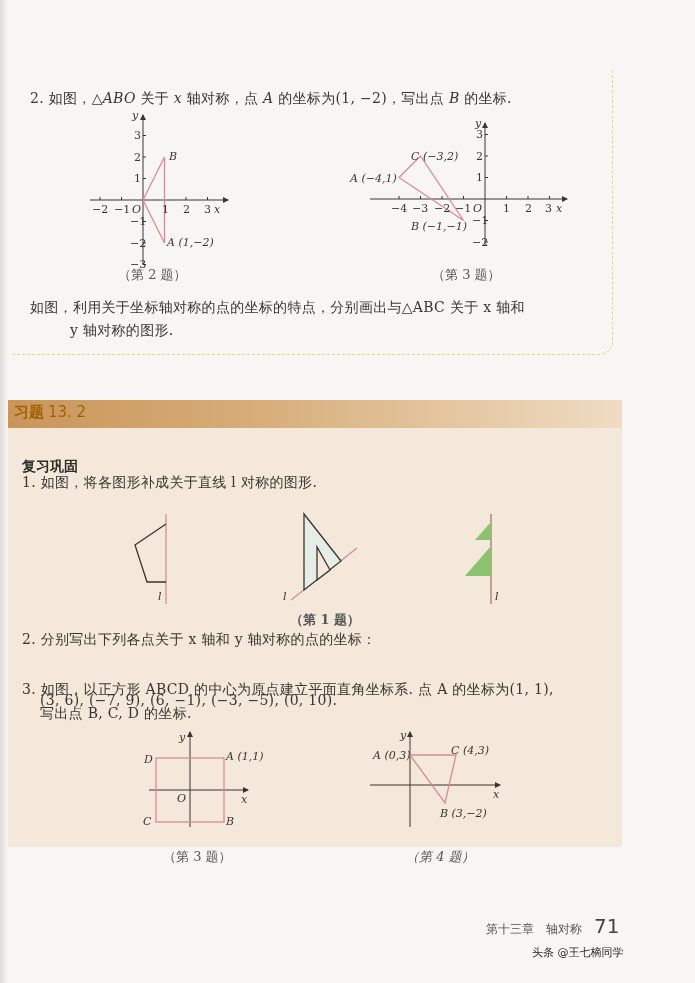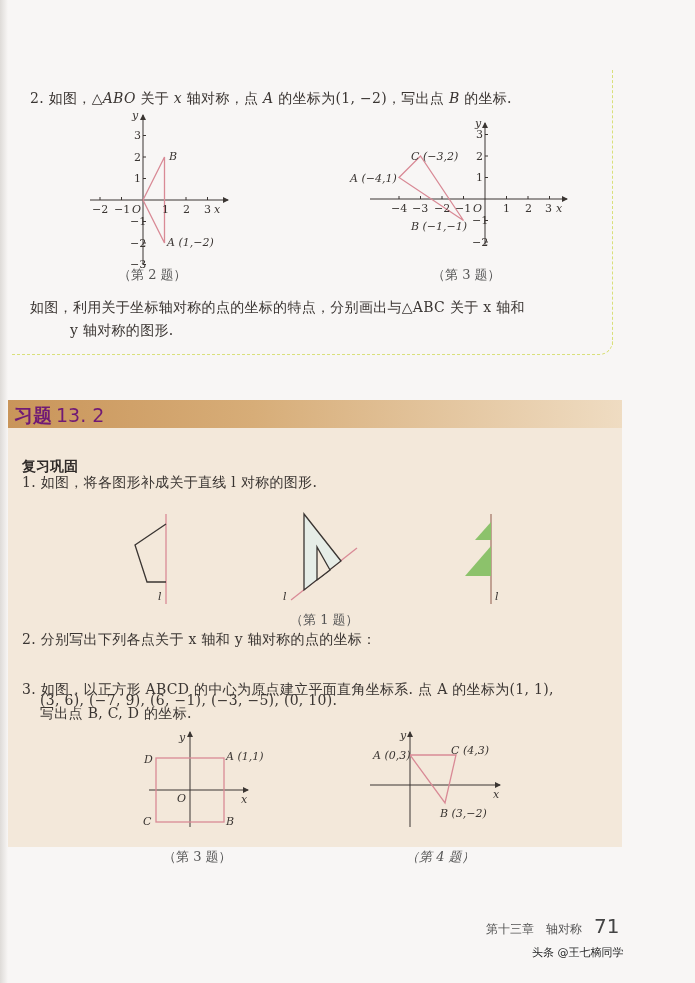--- a/index.html
+++ b/index.html
@@ -21,21 +21,21 @@
     border-left:1.5px dashed #d9e07a; }
   .dash-corner { position:absolute; left:596px; top:338px; width:16px; height:16px;
     border-right:1.5px dashed #d9e07a; border-bottom:1.5px dashed #d9e07a;
     border-bottom-right-radius:14px; }
   
   .ex-panel { position:absolute; left:8px; top:400px; width:614px; height:447px;
     background:#f3e8da; }
   .ex-header { position:absolute; left:8px; top:400px; width:614px; height:28px;
     background:linear-gradient(90deg,#c9955a 0%,#d7ad78 40%,#efdcc2 100%); }
   .ex-header-label { position:absolute; left:14px; top:403px; font-family:"DejaVu Sans",sans-serif;
-    font-size:19px; color:#701a75; font-weight:bold; }
+    font-size:15px; color:#a16207; font-weight:bold; }
   .ex-header-num { font-weight:normal; margin-left:4px; }
   .sub-head { position:absolute; left:22px; top:458px; font-family:"DejaVu Sans",sans-serif;
     font-weight:bold; font-size:14px; color:#2f2a28; }
   .caption { font-size:13px; color:#555; white-space:nowrap; }
   svg text { font-family:"DejaVu Serif", serif; }
   .footer { position:absolute; left:486px; top:914px; font-family:"DejaVu Sans",sans-serif;
     font-size:12px; color:#555; white-space:nowrap; }
   .footer .pg { font-size:20px; margin-left:12px; color:#444; }
   .watermark { position:absolute; left:532px; top:945px; font-family:"DejaVu Sans",sans-serif;
     font-size:11px; color:#222; white-space:nowrap; text-shadow:0 0 2px #fff,0 0 2px #fff; }
@@ -161,21 +161,21 @@
   <line x1="166" y1="88" x2="232" y2="36" stroke="#d98a96" stroke-width="1.3"></line>
   <polygon points="179,2 179,78 216,49" fill="#e6ede7" stroke="#3a3532" stroke-width="1.3"></polygon>
   <polygon points="192,35 192,68 205,58" fill="#f3e8da" stroke="#3a3532" stroke-width="1.3"></polygon>
   <text x="158" y="88" font-size="11" font-style="italic" fill="#3a3532">l</text>
 
   <line x1="366" y1="2" x2="366" y2="92" stroke="#b08a7a" stroke-width="1.5"></line>
   <polygon points="366,10 366,28 350,28" fill="#8cc26b"></polygon>
   <polygon points="366,34 366,64 340,64" fill="#8cc26b"></polygon>
   <text x="370" y="88" font-size="11" font-style="italic" fill="#3a3532">l</text>
 </svg>
-<div class="abs caption" style="left:290px;top:611px;">（第 1 题）</div>
+<div class="abs caption" style="left:290px;top:611px;font-weight:bold;">（第 1 题）</div>
 
 <div class="abs q-text" style="left:22px;top:629px;">2. 分别写出下列各点关于 x 轴和 y 轴对称的点的坐标：</div>
 <div class="abs q-text" style="left:40px;top:654px;margin-top:36px;">(3, 6), (−7, 9), (6, −1), (−3, −5), (0, 10).</div>
 <div class="abs q-text" style="left:22px;top:679px;">3. 如图，以正方形 ABCD 的中心为原点建立平面直角坐标系. 点 A 的坐标为(1, 1),</div>
 <div class="abs q-text" style="left:40px;top:703px;">写出点 B, C, D 的坐标.</div>
 
 <svg class="abs" style="left:135px;top:727px;" width="140" height="100">
   <line x1="14" y1="63" x2="113" y2="63" stroke="#3a3532" stroke-width="1" marker-end="url(#arr)"></line>
   <line x1="55" y1="100" x2="55" y2="5" stroke="#3a3532" stroke-width="1" marker-end="url(#arr)"></line>
   <rect x="21" y="31" width="68" height="64" fill="none" stroke="#d98a96" stroke-width="1.3"></rect>

